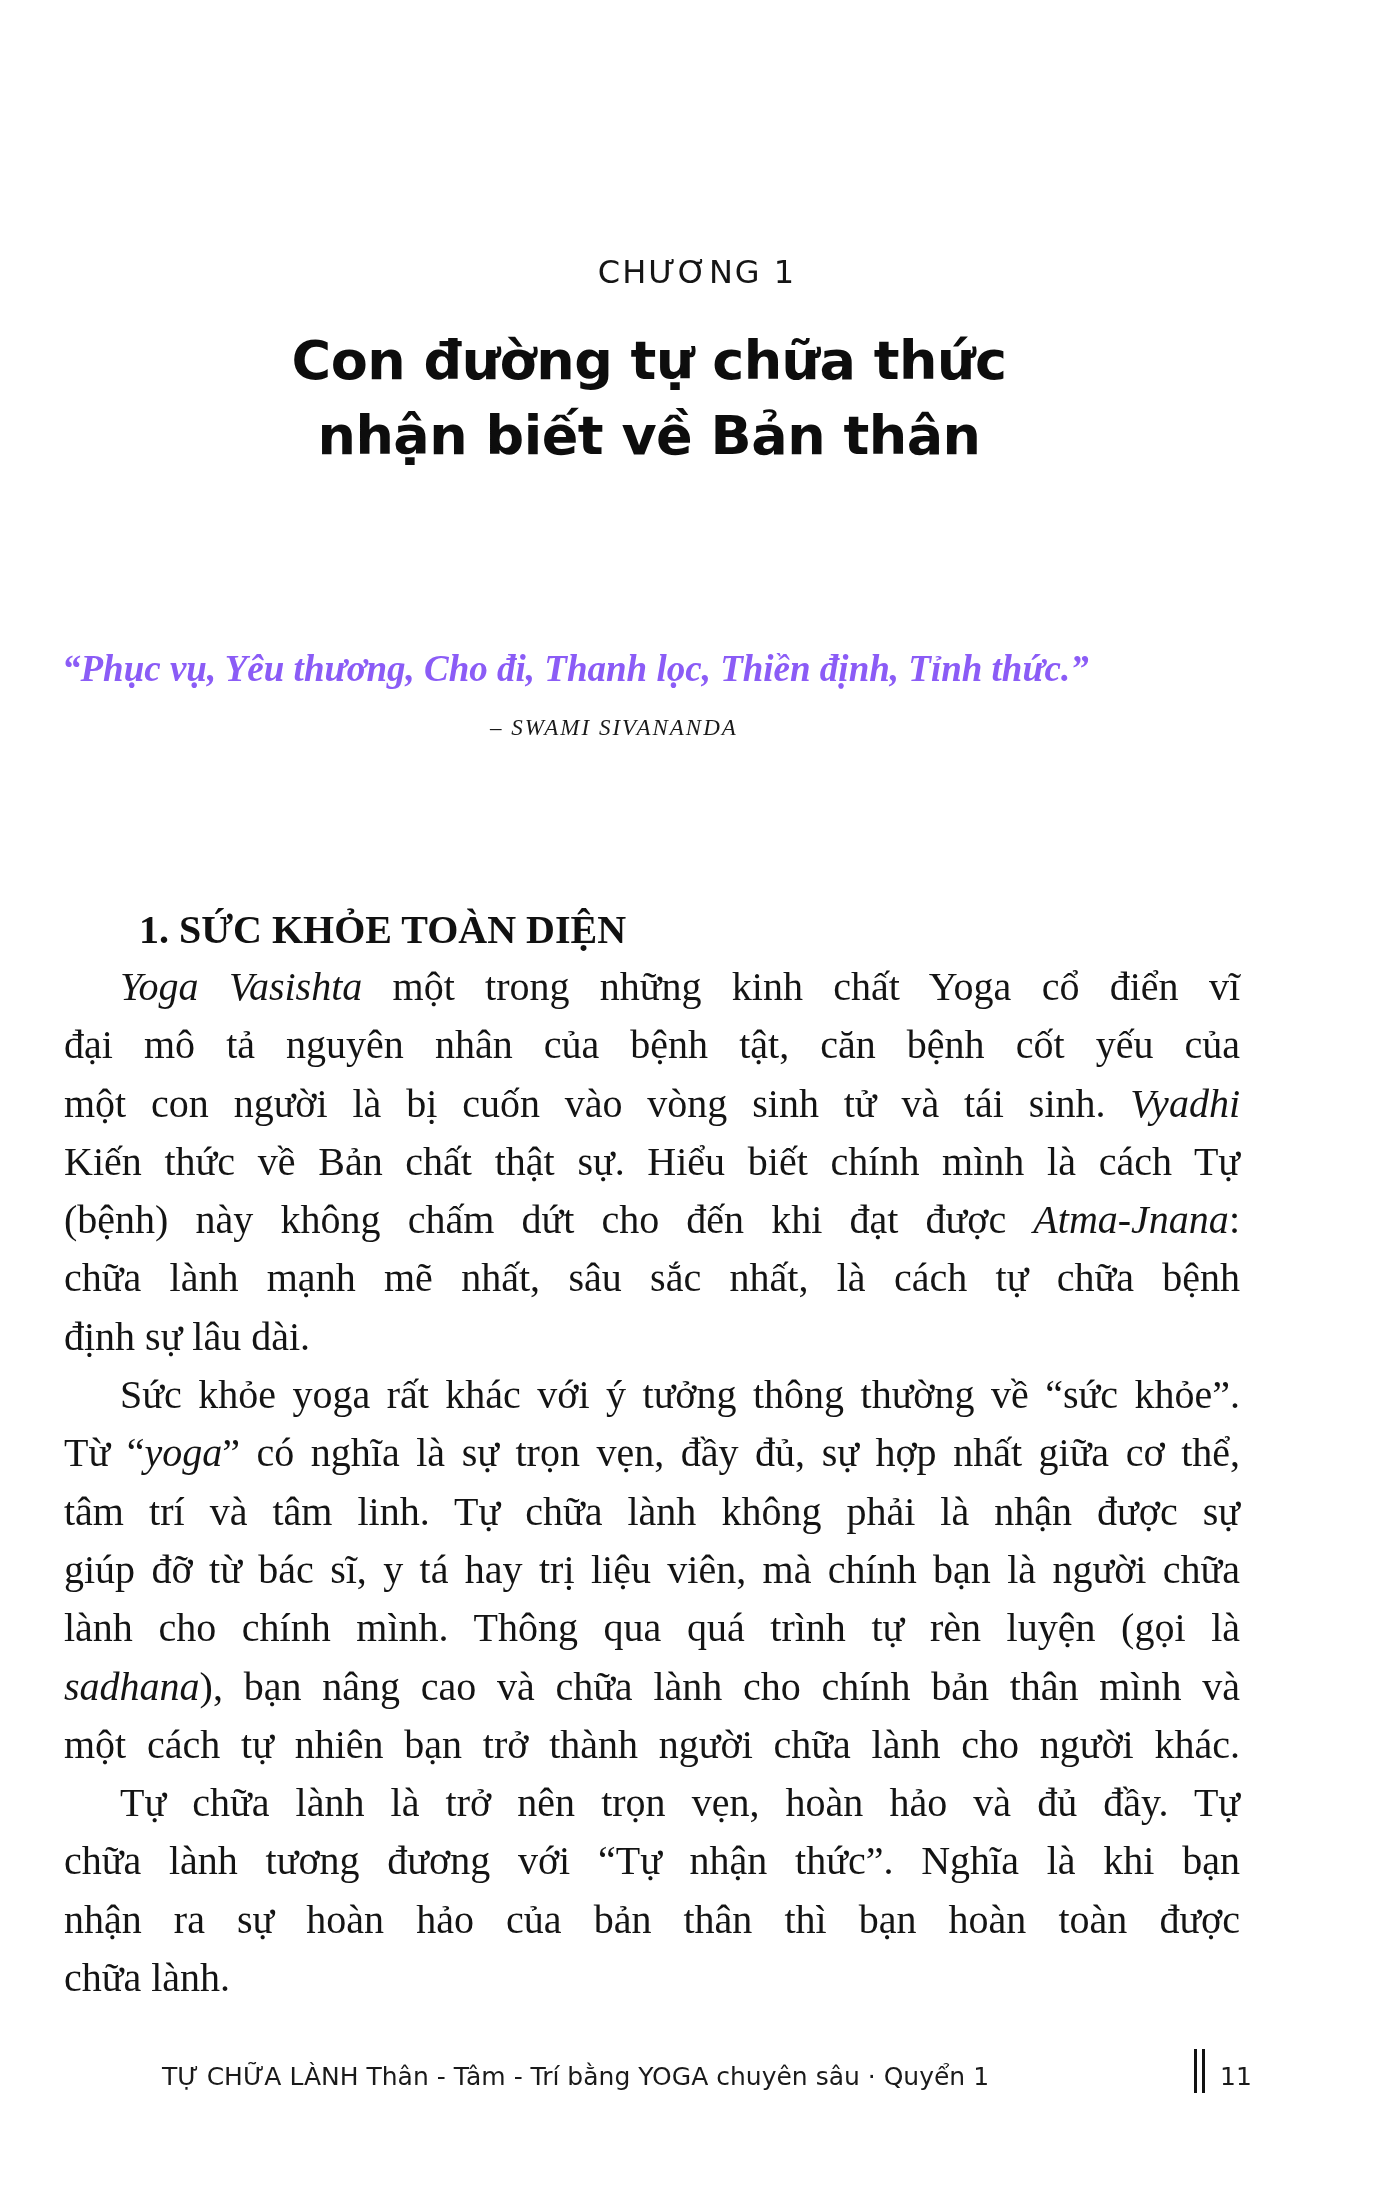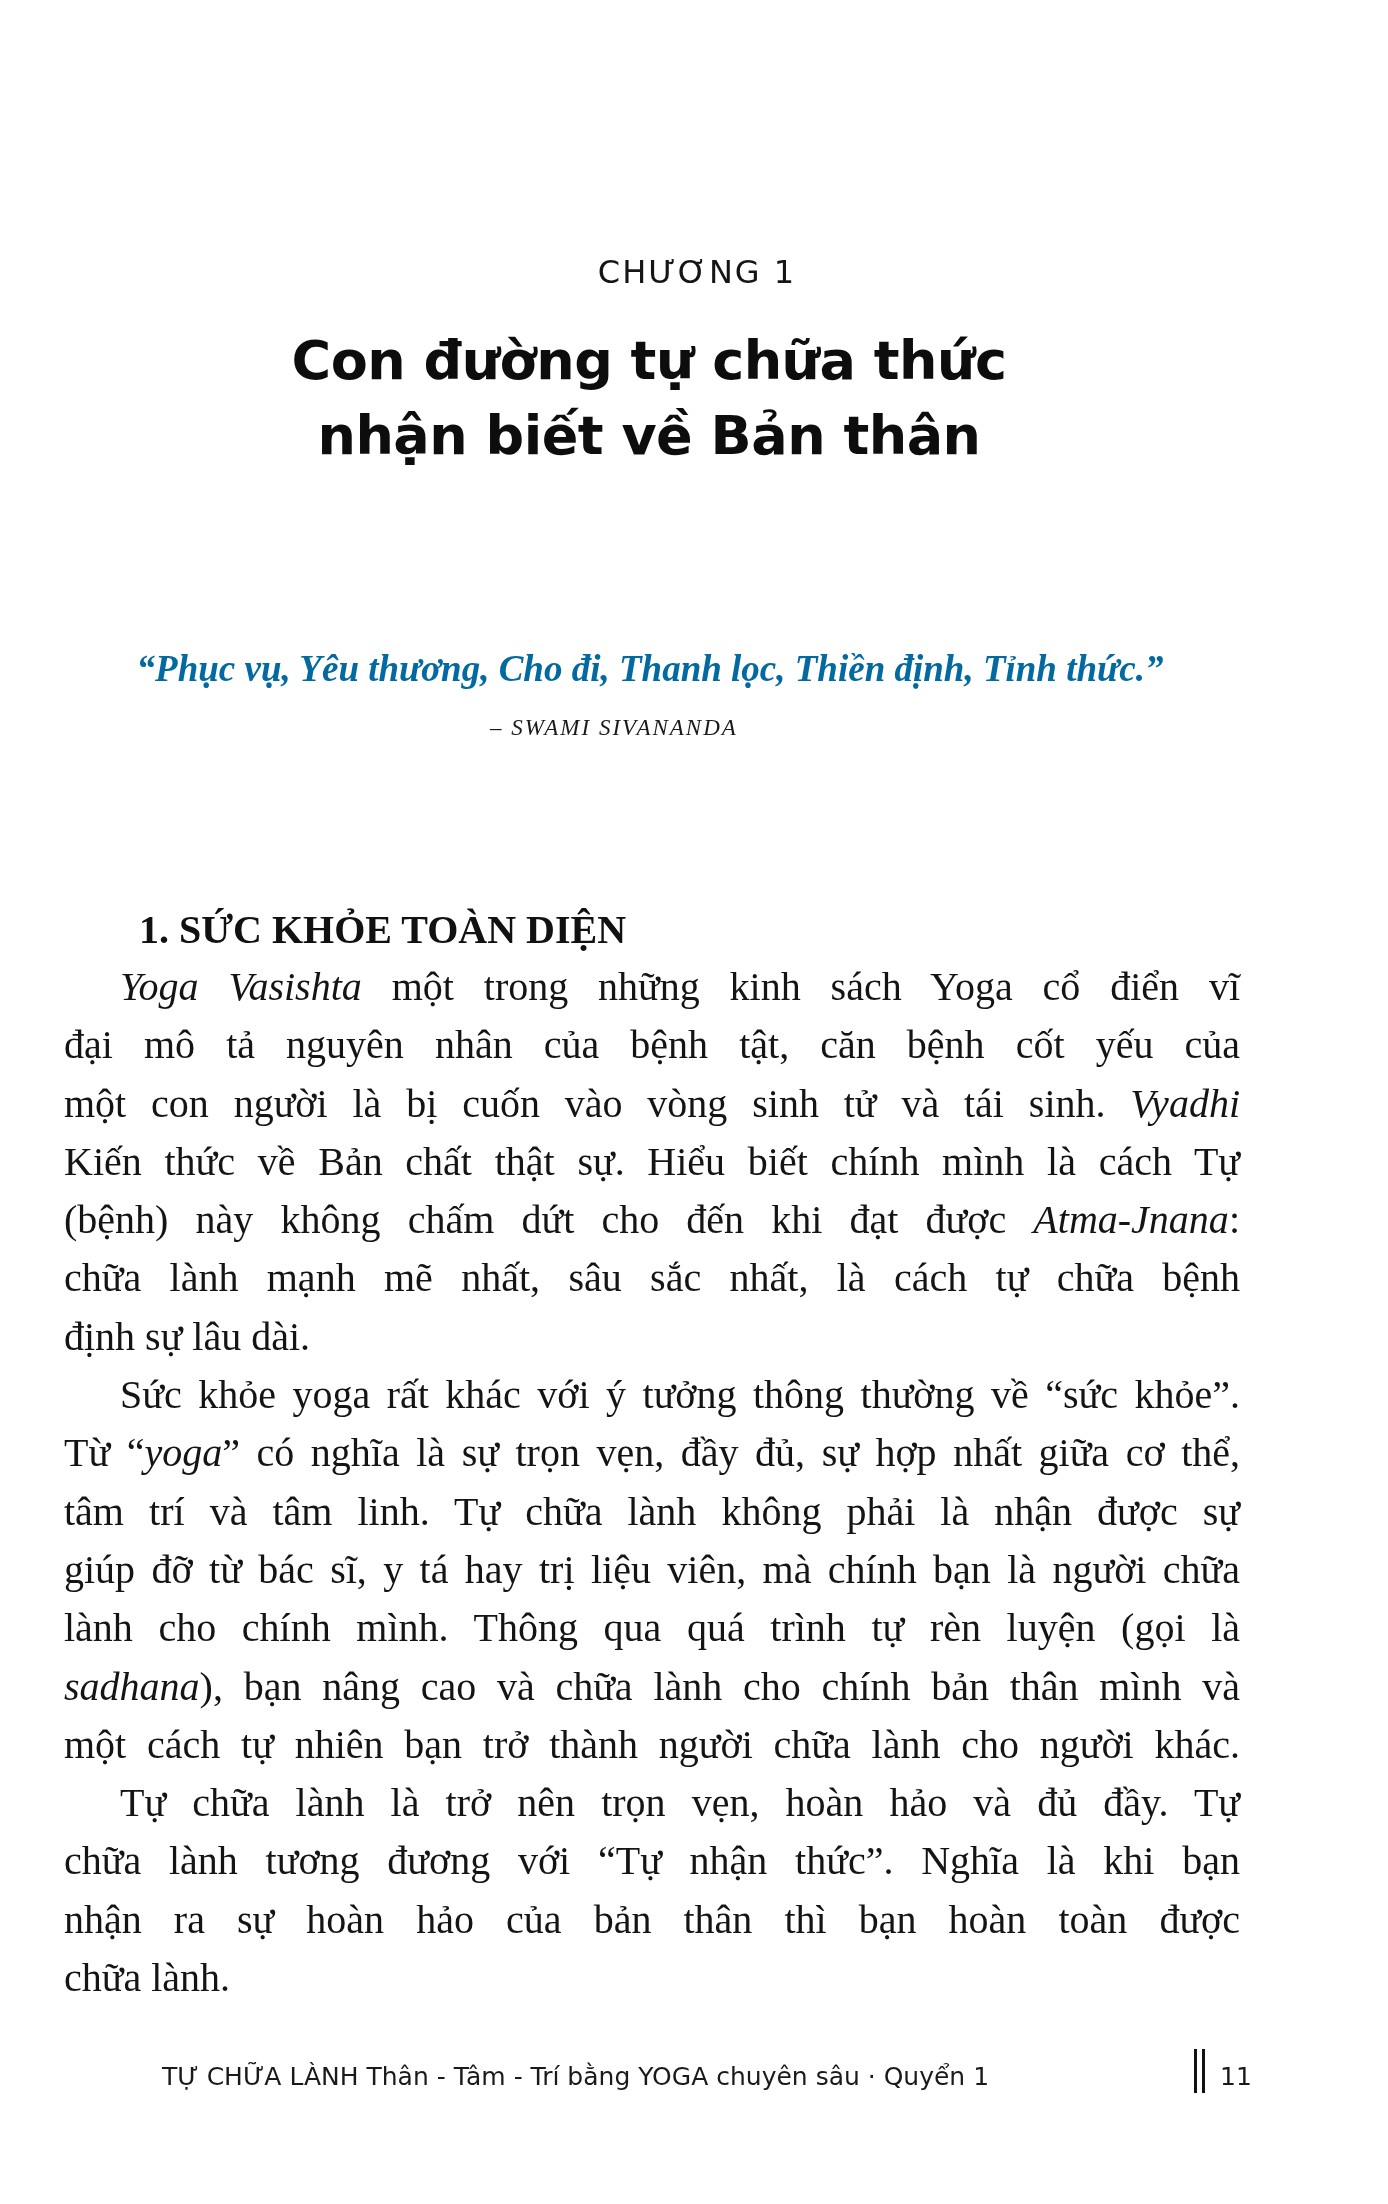--- a/index.html
+++ b/index.html
@@ -42,23 +42,23 @@
 
   .epigraph {
     position: absolute;
     left: 62px; width: 1176px;
     top: 646px;
     font-family: "Liberation Serif", serif;
     font-style: italic;
     font-weight: bold;
     font-size: 37px;
     line-height: 46px;
-    text-align: center;
+    text-align: left;
     white-space: nowrap;
-    color: #0369a1;
+    color: #8b5cf6;
   }
   .epigraph-attribution {
     position: absolute;
     left: 490px;
     top: 714px;
     font-family: "Liberation Serif", serif;
     font-style: italic;
     font-size: 23px;
     letter-spacing: 2px;
     line-height: 28px;
@@ -146,21 +146,21 @@
     <span class="tline">nhận biết về Bản thân</span>
   </div>
 
   <div class="epigraph">“Phục vụ, Yêu thương, Cho đi, Thanh lọc, Thiền định, Tỉnh thức.”</div>
   <div class="epigraph-attribution">– SWAMI SIVANANDA</div>
 
   <div class="section-heading">1. SỨC KHỎE TOÀN DIỆN</div>
 
   <div class="body-text" id="body-text">
 
-    <span class="line indent"><span class="seg it">Yoga Vasishta</span><span class="seg"> một trong những kinh sách Yoga cổ điển vĩ</span></span>
+    <span class="line indent"><span class="seg it">Yoga Vasishta</span><span class="seg"> một trong những kinh chất Yoga cổ điển vĩ</span></span>
     <span class="line"><span class="seg">đại mô tả nguyên nhân của bệnh tật, căn bệnh cốt yếu của</span></span>
     <span class="line"><span class="seg">một con người là bị cuốn vào vòng sinh tử  và tái sinh. </span><span class="seg it">Vyadhi</span></span>
     <span class="line"><span class="seg">Kiến thức về Bản chất thật sự. Hiểu biết chính mình là cách Tự</span></span>
     <span class="line"><span class="seg">(bệnh) này không chấm dứt cho đến khi đạt được </span><span class="seg it">Atma-Jnana</span><span class="seg">:</span></span>
     <span class="line"><span class="seg">chữa lành mạnh mẽ nhất, sâu sắc nhất, là cách tự chữa bệnh</span></span>
     <span class="line last"><span class="seg">định sự lâu dài.</span></span>
 
     <span class="line indent"><span class="seg">Sức khỏe yoga rất khác với ý tưởng thông thường về “sức khỏe”.</span></span>
     <span class="line"><span class="seg">Từ “</span><span class="seg it">yoga</span><span class="seg">” có nghĩa là sự trọn vẹn, đầy đủ, sự hợp nhất giữa cơ thể,</span></span>
     <span class="line"><span class="seg">tâm trí và tâm linh. Tự chữa lành không phải là nhận được sự</span></span>

